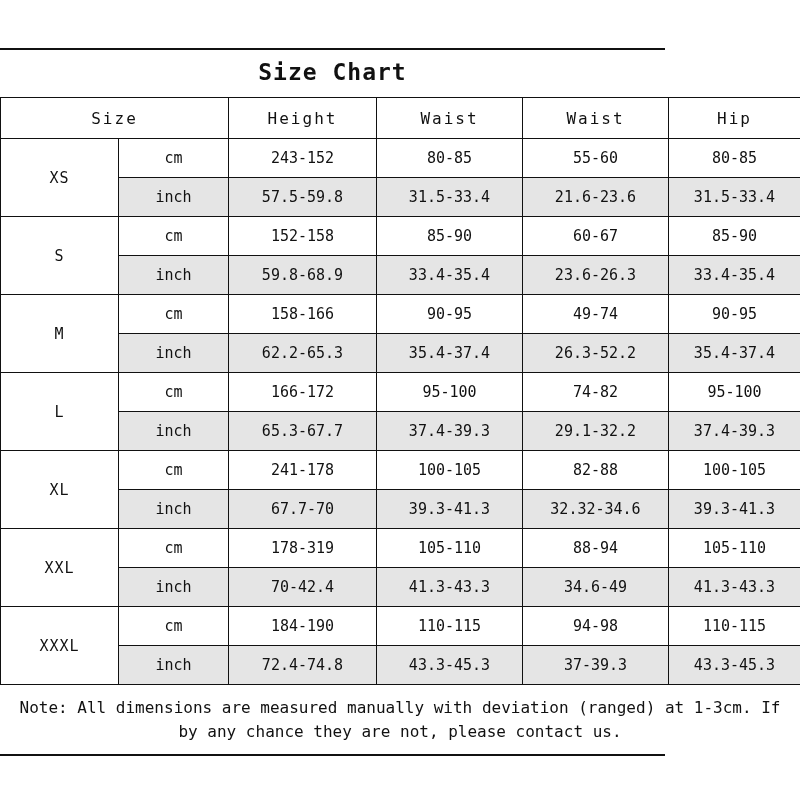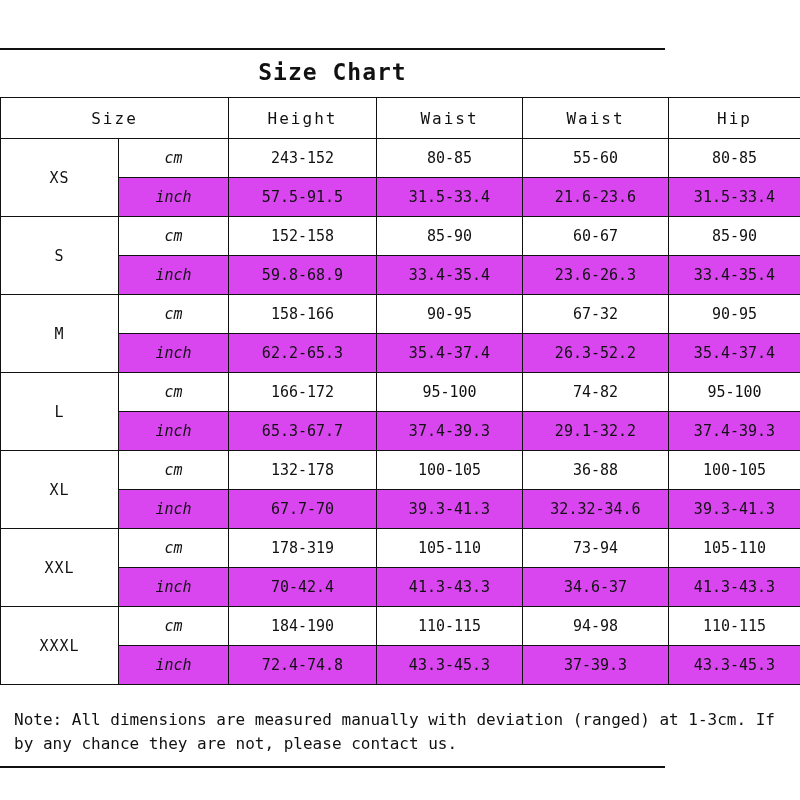--- a/index.html
+++ b/index.html
@@ -48,37 +48,36 @@
     letter-spacing: 2px;
     height: 40px;
   }
   td.size-cell {
     font-size: 16px;
     font-weight: bold;
     letter-spacing: 1px;
   }
   td.unit-cell {
     font-size: 14px;
-    font-style: italic;
   }
   tr.inch-row td {
-    background: #d946ef;
+    background: #e5e5e5;
   }
   .col-size { width: 118px; }
   .col-unit { width: 110px; }
   .col-height { width: 148px; }
   .col-bust { width: 146px; }
   .col-waist { width: 146px; }
   .col-hip { width: 132px; }
   .note {
-    text-align: left;
+    text-align: center;
     font-size: 16px;
     color: #111111;
     line-height: 1.5;
-    padding: 23px 14px 10px 14px;
+    padding: 11px 14px 10px 14px;
     box-sizing: border-box;
     width: 800px;
   }
 </style>
 </head>
 <body>
 
 <div id="chart-wrap">
 
   <div class="title">Size Chart</div>
@@ -104,21 +103,21 @@
       <tr class="cm-row">
         <td class="size-cell" rowspan="2">XS</td>
         <td class="unit-cell">cm</td>
         <td>243-152</td>
         <td>80-85</td>
         <td>55-60</td>
         <td>80-85</td>
       </tr>
       <tr class="inch-row">
         <td class="unit-cell">inch</td>
-        <td>57.5-91.5</td>
+        <td>57.5-59.8</td>
         <td>31.5-33.4</td>
         <td>21.6-23.6</td>
         <td>31.5-33.4</td>
       </tr>
 
       <tr class="cm-row">
         <td class="size-cell" rowspan="2">S</td>
         <td class="unit-cell">cm</td>
         <td>152-158</td>
         <td>85-90</td>
@@ -131,21 +130,21 @@
         <td>33.4-35.4</td>
         <td>23.6-26.3</td>
         <td>33.4-35.4</td>
       </tr>
 
       <tr class="cm-row">
         <td class="size-cell" rowspan="2">M</td>
         <td class="unit-cell">cm</td>
         <td>158-166</td>
         <td>90-95</td>
-        <td>67-32</td>
+        <td>49-74</td>
         <td>90-95</td>
       </tr>
       <tr class="inch-row">
         <td class="unit-cell">inch</td>
         <td>62.2-65.3</td>
         <td>35.4-37.4</td>
         <td>26.3-52.2</td>
         <td>35.4-37.4</td>
       </tr>
 
@@ -161,46 +160,46 @@
         <td class="unit-cell">inch</td>
         <td>65.3-67.7</td>
         <td>37.4-39.3</td>
         <td>29.1-32.2</td>
         <td>37.4-39.3</td>
       </tr>
 
       <tr class="cm-row">
         <td class="size-cell" rowspan="2">XL</td>
         <td class="unit-cell">cm</td>
-        <td>132-178</td>
+        <td>241-178</td>
         <td>100-105</td>
-        <td>36-88</td>
+        <td>82-88</td>
         <td>100-105</td>
       </tr>
       <tr class="inch-row">
         <td class="unit-cell">inch</td>
         <td>67.7-70</td>
         <td>39.3-41.3</td>
         <td>32.32-34.6</td>
         <td>39.3-41.3</td>
       </tr>
 
       <tr class="cm-row">
         <td class="size-cell" rowspan="2">XXL</td>
         <td class="unit-cell">cm</td>
         <td>178-319</td>
         <td>105-110</td>
-        <td>73-94</td>
+        <td>88-94</td>
         <td>105-110</td>
       </tr>
       <tr class="inch-row">
         <td class="unit-cell">inch</td>
         <td>70-42.4</td>
         <td>41.3-43.3</td>
-        <td>34.6-37</td>
+        <td>34.6-49</td>
         <td>41.3-43.3</td>
       </tr>
 
       <tr class="cm-row">
         <td class="size-cell" rowspan="2">XXXL</td>
         <td class="unit-cell">cm</td>
         <td>184-190</td>
         <td>110-115</td>
         <td>94-98</td>
         <td>110-115</td>

